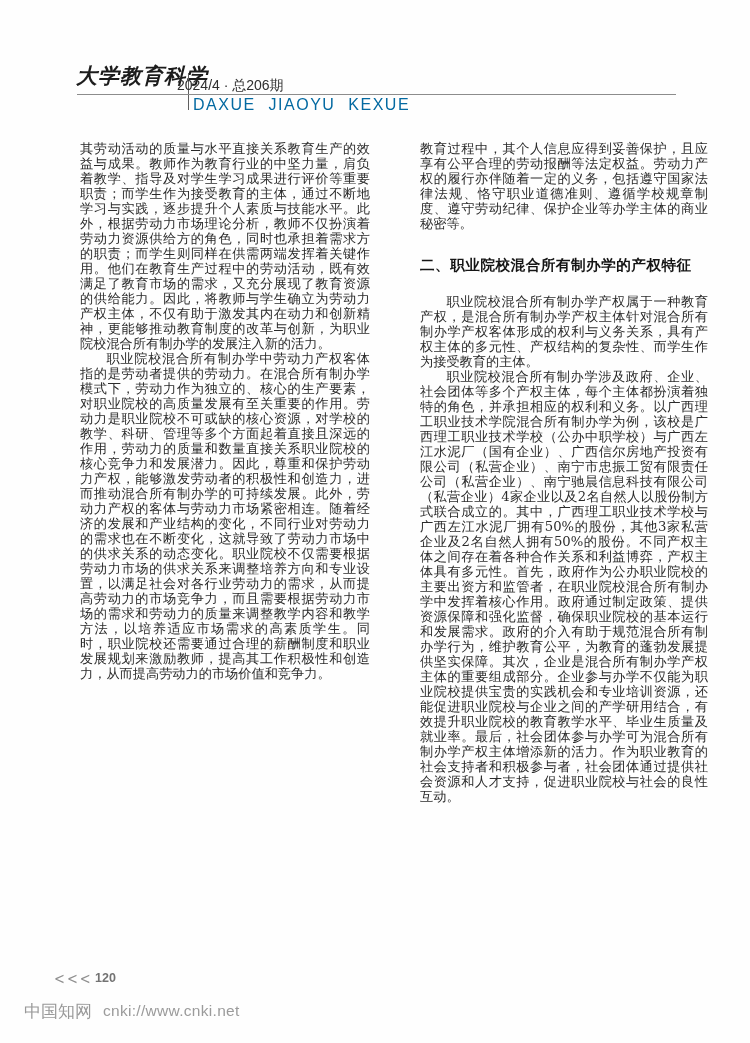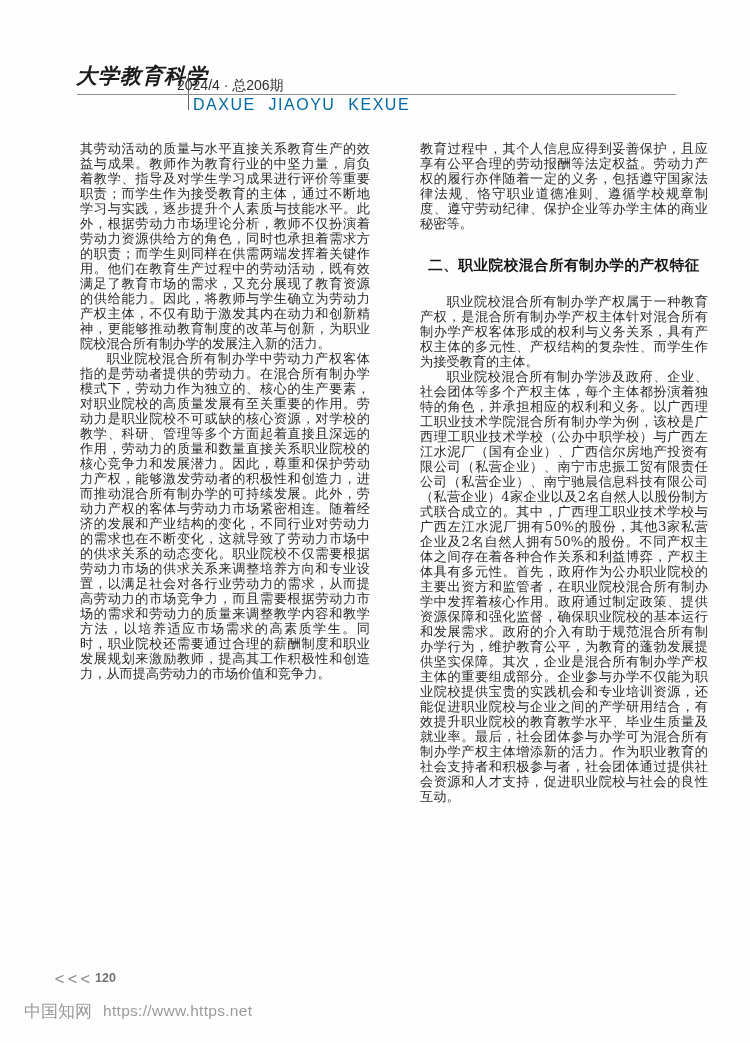--- a/index.html
+++ b/index.html
@@ -66,21 +66,21 @@
   }
   .col-left  { left: 80px;  }
   .col-right { left: 388px; width: 288px; margin-left: 32px; }
   .body-para { margin: 0; }
   .body-para.indent { text-indent: 2em; }
   .section-heading {
     font-family: "DejaVu Sans", sans-serif;
     font-weight: bold;
     font-size: 14.6px;
     color: #151515;
-    text-align: center;
+    text-align: left;
     margin: 26px 0 22px 0;
     letter-spacing: 0.5px;
   }
   .sub-heading {
     font-weight: bold;
     color: #151515;
     text-indent: 2em;
   }
   
   .chevrons {
@@ -135,15 +135,15 @@
   <div class="column col-right">
       <p class="body-para">教育过程中，其个人信息应得到妥善保护，且应享有公平合理的劳动报酬等法定权益。劳动力产权的履行亦伴随着一定的义务，包括遵守国家法律法规、恪守职业道德准则、遵循学校规章制度、遵守劳动纪律、保护企业等办学主体的商业秘密等。</p>
       <div class="section-heading">二、职业院校混合所有制办学的产权特征</div>
       <p class="body-para indent">职业院校混合所有制办学产权属于一种教育产权，是混合所有制办学产权主体针对混合所有制办学产权客体形成的权利与义务关系，具有产权主体的多元性、产权结构的复杂性、而学生作为接受教育的主体。</p>
       <p class="body-para indent">职业院校混合所有制办学涉及政府、企业、社会团体等多个产权主体，每个主体都扮演着独特的角色，并承担相应的权利和义务。以广西理工职业技术学院混合所有制办学为例，该校是广西理工职业技术学校（公办中职学校）与广西左江水泥厂（国有企业）、广西信尔房地产投资有限公司（私营企业）、南宁市忠振工贸有限责任公司（私营企业）、南宁驰晨信息科技有限公司（私营企业）4家企业以及2名自然人以股份制方式联合成立的。其中，广西理工职业技术学校与广西左江水泥厂拥有50%的股份，其他3家私营企业及2名自然人拥有50%的股份。不同产权主体之间存在着各种合作关系和利益博弈，产权主体具有多元性。首先，政府作为公办职业院校的主要出资方和监管者，在职业院校混合所有制办学中发挥着核心作用。政府通过制定政策、提供资源保障和强化监督，确保职业院校的基本运行和发展需求。政府的介入有助于规范混合所有制办学行为，维护教育公平，为教育的蓬勃发展提供坚实保障。其次，企业是混合所有制办学产权主体的重要组成部分。企业参与办学不仅能为职业院校提供宝贵的实践机会和专业培训资源，还能促进职业院校与企业之间的产学研用结合，有效提升职业院校的教育教学水平、毕业生质量及就业率。最后，社会团体参与办学可为混合所有制办学产权主体增添新的活力。作为职业教育的社会支持者和积极参与者，社会团体通过提供社会资源和人才支持，促进职业院校与社会的良性互动。</p>
     </div>
 
   <div class="chevrons">&lt;&lt;&lt;</div>
   <div class="page-number">120</div>
   <div class="watermark-site">中国知网</div>
-  <div class="watermark-url">https://www.https.net</div>
+  <div class="watermark-url">cnki://www.cnki.net</div>
 
 </div>
 
 </body></html>

